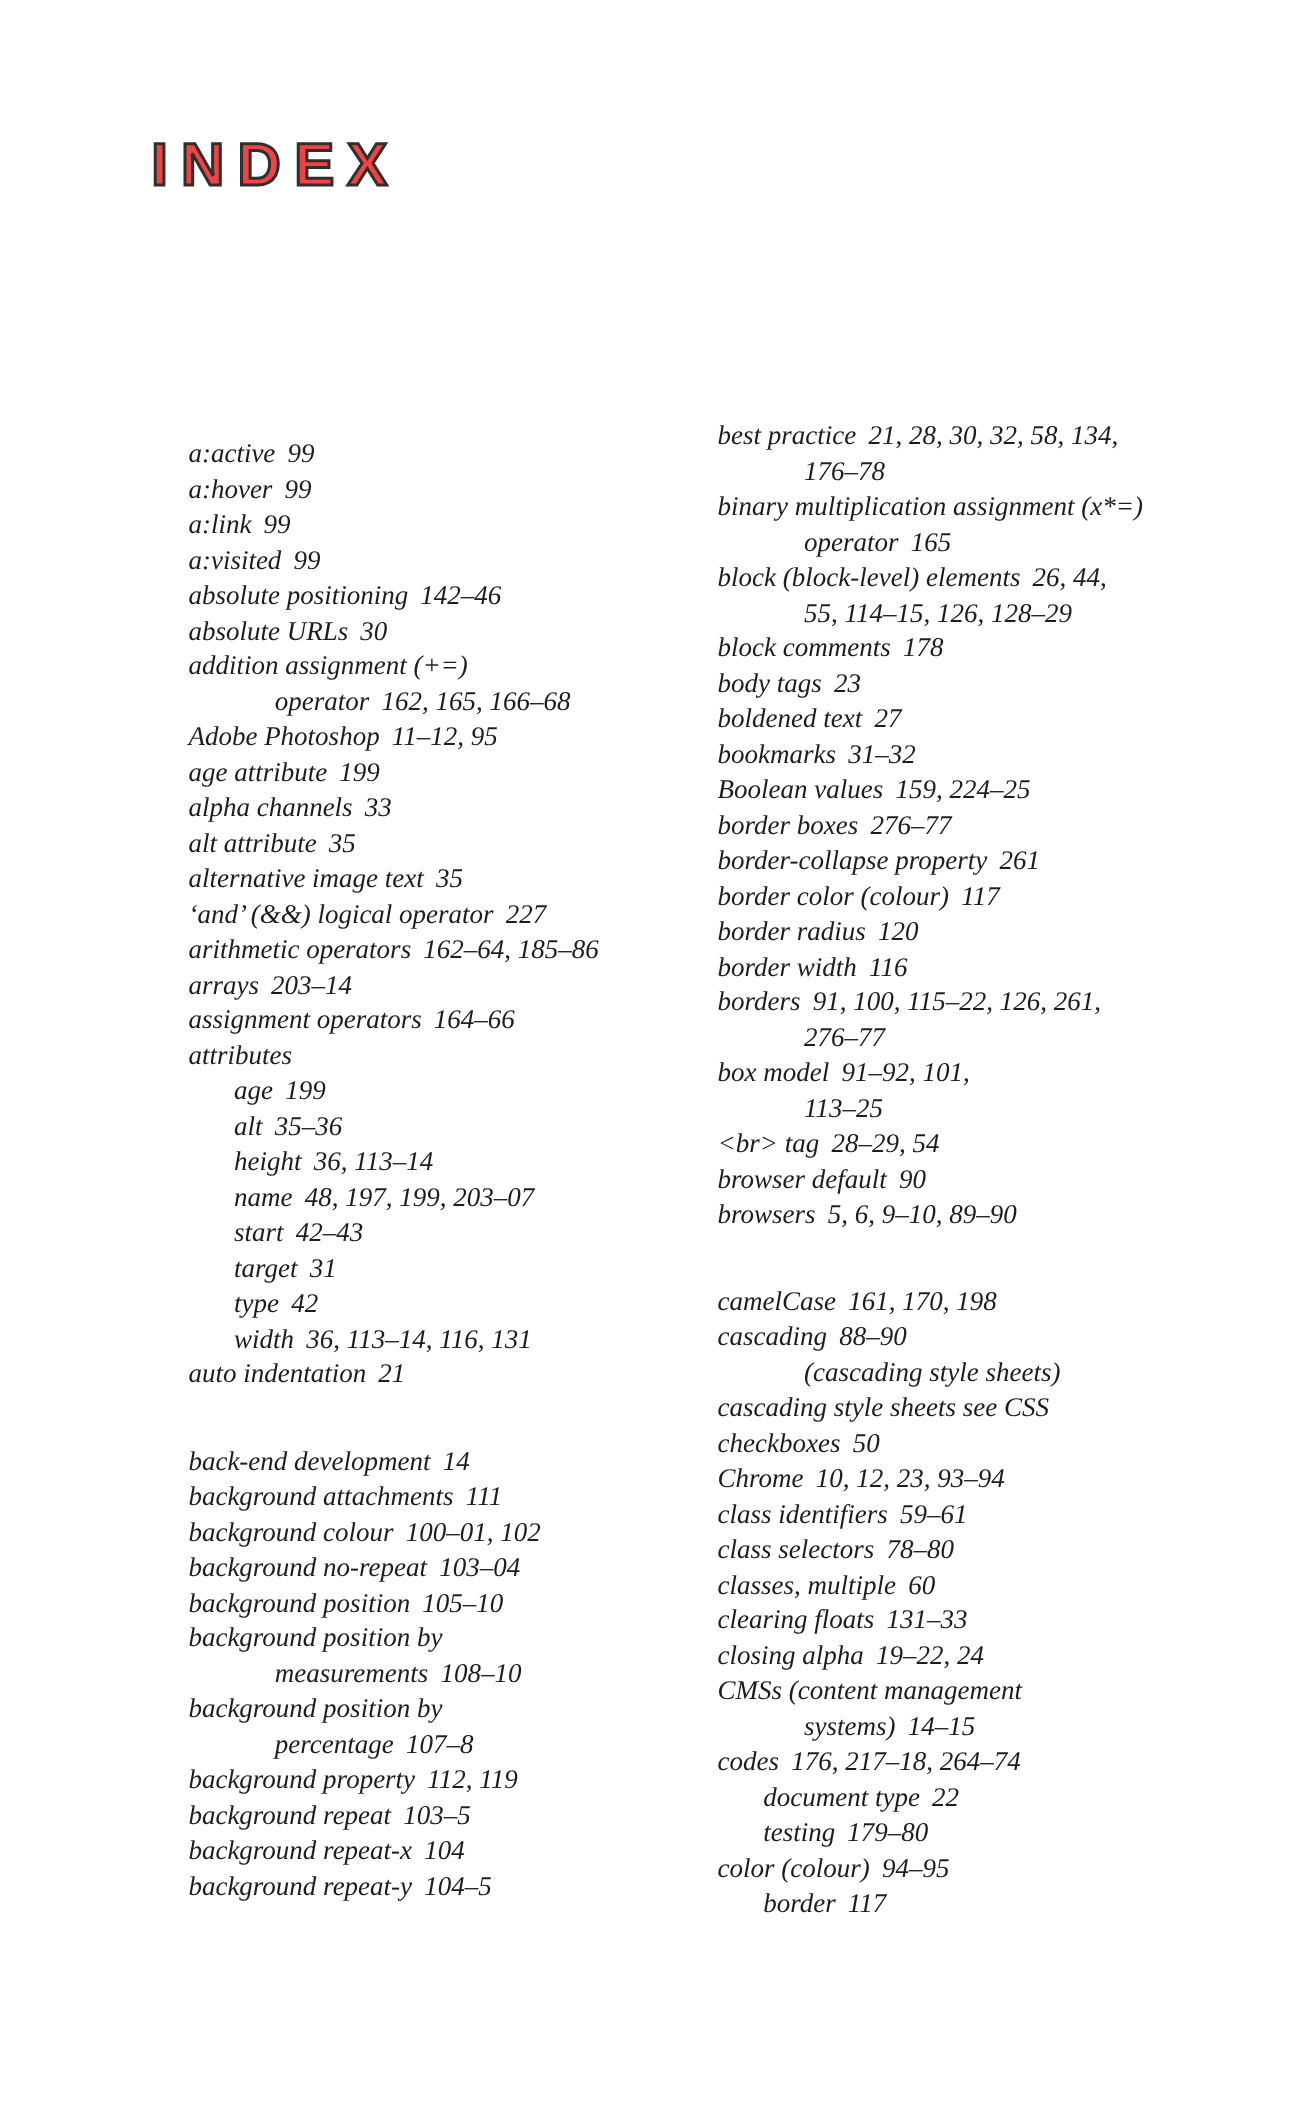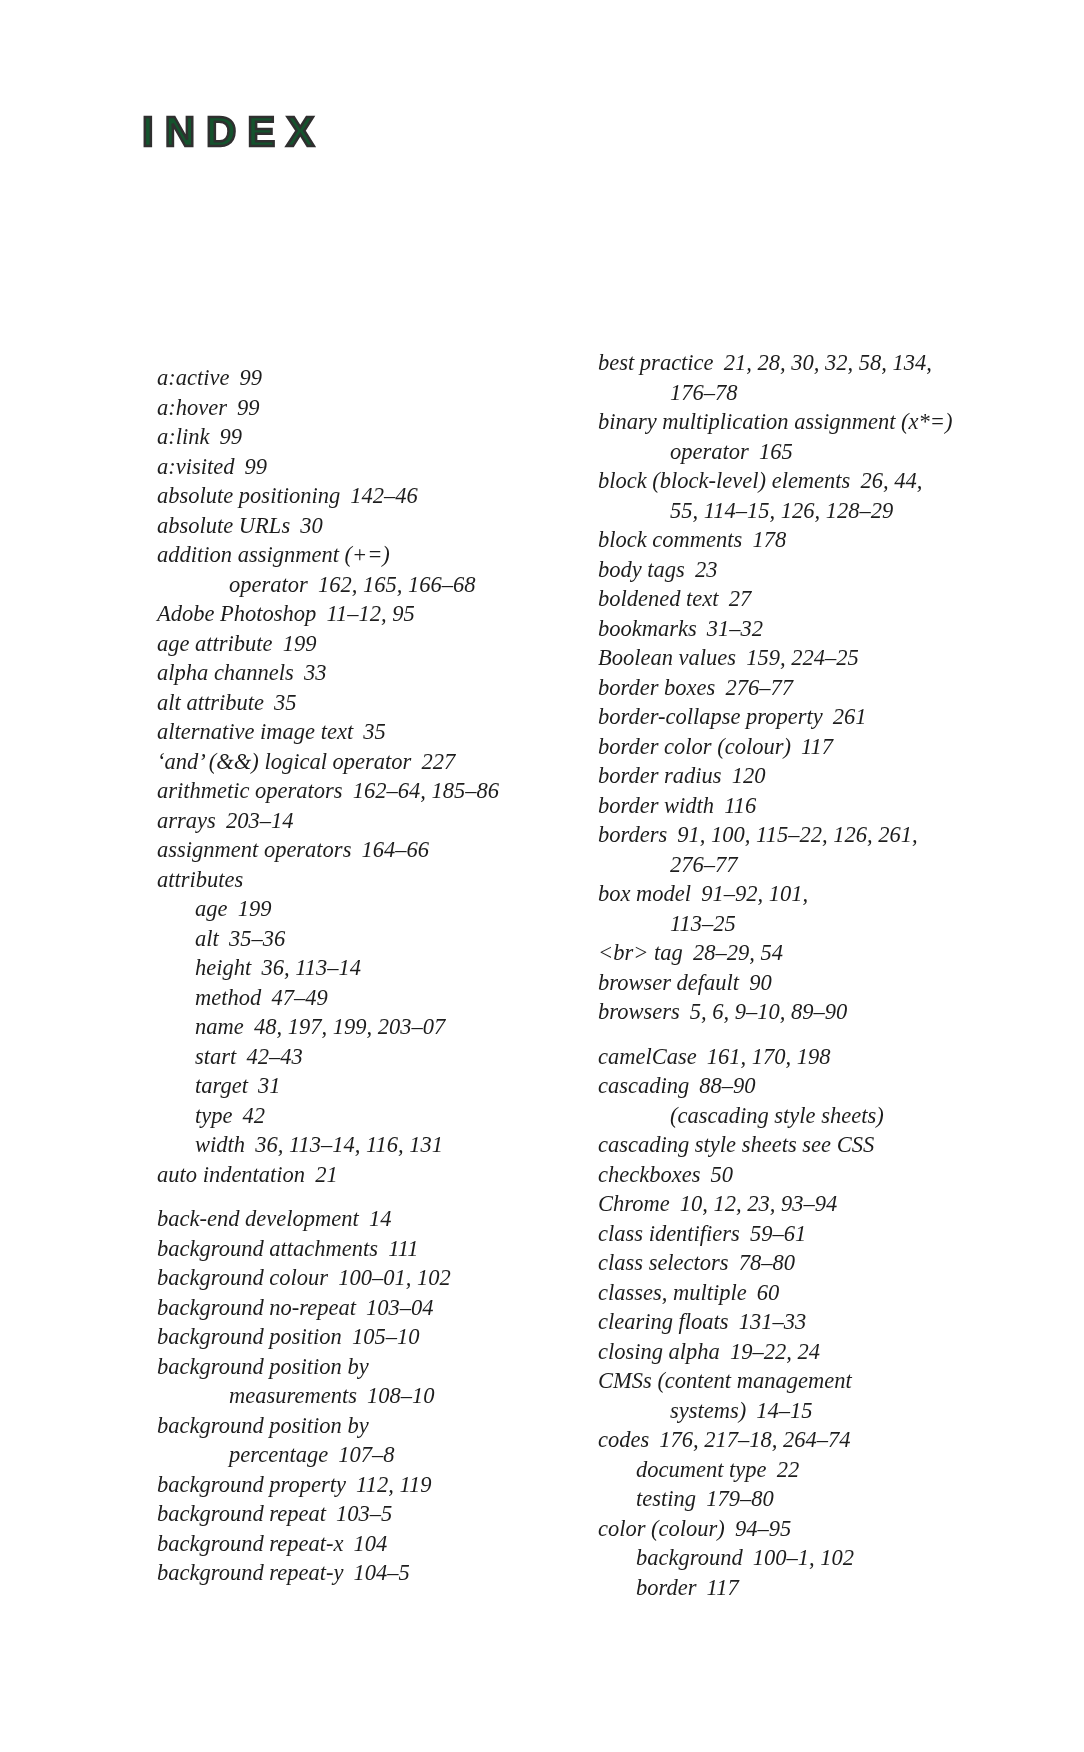--- a/index.html
+++ b/index.html
@@ -15,40 +15,40 @@
     color: #1d1d1d;
     overflow: hidden;
   }
   .page {
     position: absolute;
     inset: 0;
     background: #ffffff;
   }
   .page-title {
     position: absolute;
-    left: 142px;
+    left: 126px;
     top: 108px;
     font-family: "Liberation Sans", "DejaVu Sans", sans-serif;
     font-weight: bold;
-    font-size: 42px;
+    font-size: 50px;
     letter-spacing: 11px;
-    color: #14532d;
+    color: #ef4444;
     -webkit-text-stroke: 2.5px #2f2f2f;
     text-shadow: 0 0 1px #2f2f2f;
   }
   .col {
     position: absolute;
     font-size: 22.5px;
     line-height: 29.5px;
     white-space: nowrap;
     font-style: italic;
   }
   .col-left  { left: 157px; top: 363px; width: 441px; }
   .col-right { left: 598px; top: 348px; width: 450px; }
-  .group + .group { margin-top: 15px; }
+  .group + .group { margin-top: 43px; }
   .line      { height: 29.5px; }
   .line.i1   { padding-left: 38px; }
   .line.i2   { padding-left: 72px; }
   .pages.gap { margin-left: 0.45em; }
 </style>
 </head>
 <body>
 
 <div class="page">
   <div class="page-title">INDEX</div>
@@ -68,21 +68,20 @@
         <div class="line i0"><span class="term">alt attribute</span><span class="pages gap">35</span></div>
         <div class="line i0"><span class="term">alternative image text</span><span class="pages gap">35</span></div>
         <div class="line i0"><span class="term">‘and’ (&amp;&amp;) logical operator</span><span class="pages gap">227</span></div>
         <div class="line i0"><span class="term">arithmetic operators</span><span class="pages gap">162–64, 185–86</span></div>
         <div class="line i0"><span class="term">arrays</span><span class="pages gap">203–14</span></div>
         <div class="line i0"><span class="term">assignment operators</span><span class="pages gap">164–66</span></div>
         <div class="line i0"><span class="term">attributes</span></div>
         <div class="line i1"><span class="term">age</span><span class="pages gap">199</span></div>
         <div class="line i1"><span class="term">alt</span><span class="pages gap">35–36</span></div>
         <div class="line i1"><span class="term">height</span><span class="pages gap">36, 113–14</span></div>
-        <div class="line i1"><span class="term">method</span><span class="pages gap">47–49</span></div>
         <div class="line i1"><span class="term">name</span><span class="pages gap">48, 197, 199, 203–07</span></div>
         <div class="line i1"><span class="term">start</span><span class="pages gap">42–43</span></div>
         <div class="line i1"><span class="term">target</span><span class="pages gap">31</span></div>
         <div class="line i1"><span class="term">type</span><span class="pages gap">42</span></div>
         <div class="line i1"><span class="term">width</span><span class="pages gap">36, 113–14, 116, 131</span></div>
         <div class="line i0"><span class="term">auto indentation</span><span class="pages gap">21</span></div>
       </div>
       <div class="group">
         <div class="line i0"><span class="term">back-end development</span><span class="pages gap">14</span></div>
         <div class="line i0"><span class="term">background attachments</span><span class="pages gap">111</span></div>
@@ -136,17 +135,16 @@
         <div class="line i0"><span class="term">class selectors</span><span class="pages gap">78–80</span></div>
         <div class="line i0"><span class="term">classes, multiple</span><span class="pages gap">60</span></div>
         <div class="line i0"><span class="term">clearing floats</span><span class="pages gap">131–33</span></div>
         <div class="line i0"><span class="term">closing alpha</span><span class="pages gap">19–22, 24</span></div>
         <div class="line i0"><span class="term">CMSs (content management</span></div>
         <div class="line i2"><span class="term">systems)</span><span class="pages gap">14–15</span></div>
         <div class="line i0"><span class="term">codes</span><span class="pages gap">176, 217–18, 264–74</span></div>
         <div class="line i1"><span class="term">document type</span><span class="pages gap">22</span></div>
         <div class="line i1"><span class="term">testing</span><span class="pages gap">179–80</span></div>
         <div class="line i0"><span class="term">color (colour)</span><span class="pages gap">94–95</span></div>
-        <div class="line i1"><span class="term">background</span><span class="pages gap">100–1, 102</span></div>
         <div class="line i1"><span class="term">border</span><span class="pages gap">117</span></div>
       </div>
     </div>
 </div>
 
 </body></html>

